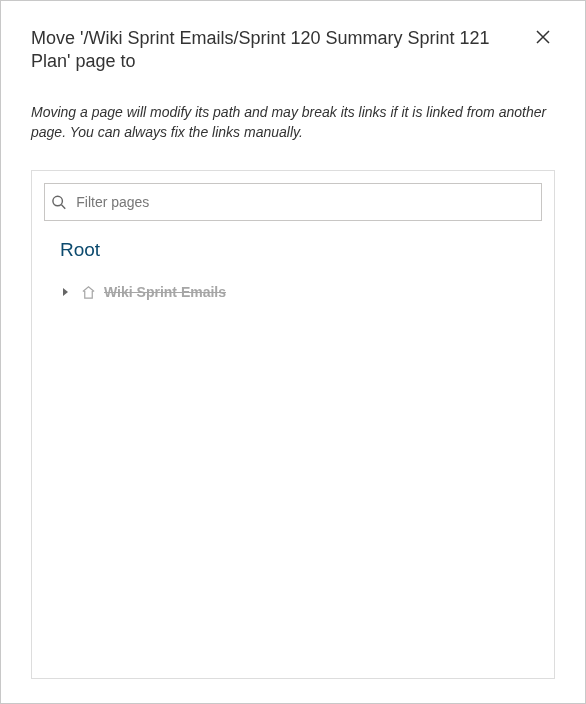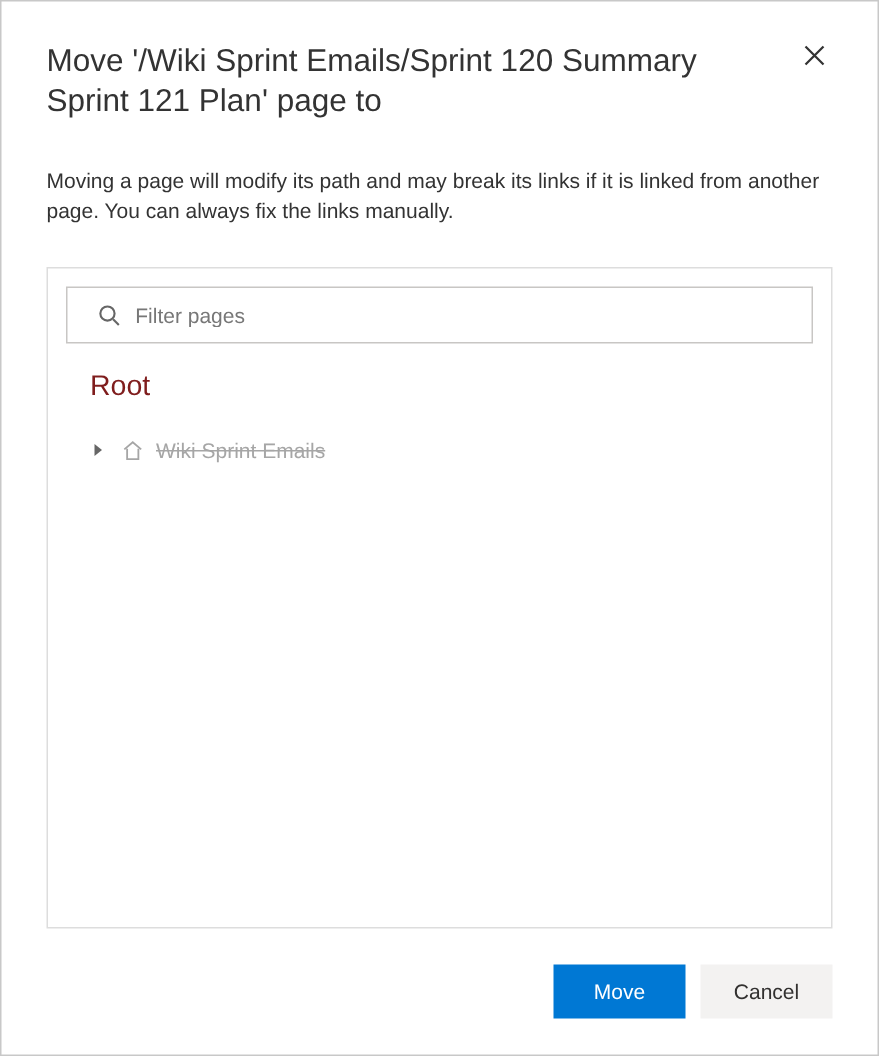--- a/index.html
+++ b/index.html
@@ -18,78 +18,79 @@
     flex-direction: column;
     position: relative;
   }
   .dialog-header {
     display: flex;
     align-items: flex-start;
     justify-content: space-between;
     gap: 12px;
   }
   .dialog-title {
-    font-size: 21px;
+    font-size: 18px;
     font-weight: 400;
     line-height: 1.3;
     color: #333;
     flex: 1;
   }
   .close-btn {
     width: 24px; height: 24px;
     display: flex; align-items: center; justify-content: center;
     cursor: pointer;
     color: #333;
     background: none; border: none; padding: 0;
     margin-top: -2px;
   }
   .close-btn svg { width: 14px; height: 14px; stroke: #333; stroke-width: 1.5; }
   .dialog-description {
     font-size: 14px;
     line-height: 1.45;
     color: #333;
     margin-top: 28px;
+    font-style: italic;
   }
   .tree-panel {
     border: 1px solid #ddd;
     margin-top: 28px;
     flex: 1;
     display: flex;
     flex-direction: column;
     padding: 12px 0 0 0;
     overflow: hidden;
   }
   .filter-wrap {
     margin: 0 12px;
   }
   .filter-input-box {
     border: 1px solid #c8c6c4;
     height: 38px;
     display: flex;
     align-items: center;
-    padding: 0 20px;
+    padding: 0 6px;
     gap: 8px;
     background: #fff;
   }
   .filter-input-box svg {
     width: 16px; height: 16px;
     stroke: #666; fill: none; stroke-width: 1.5;
   }
   .filter-input {
     border: none; outline: none;
     font-size: 14px;
     width: 100%;
     color: #333;
   }
   .filter-input::placeholder { color: #777; }
   .root-label {
     font-size: 19px;
     font-weight: 400;
     padding: 18px 0 12px 28px;
-    color: #7f1d1d;
+    color: #0c4a6e;
   }
   .tree-list { }
   .tree-row {
     display: flex;
     align-items: center;
     height: 38px;
     font-size: 14px;
     cursor: pointer;
     gap: 8px;
   }
@@ -107,21 +108,21 @@
   }
   .chevron.empty { visibility: hidden; }
   .row-icon {
     width: 16px; height: 16px;
     display: flex; align-items: center; justify-content: center;
   }
   .row-icon svg { width: 15px; height: 15px; stroke: currentColor; fill: none; stroke-width: 1.3; }
   .tree-row.depth-0 { padding-left: 28px; }
   .tree-row.depth-1 { padding-left: 52px; }
   .tree-row.disabled { color: #a6a6a6; }
-  .tree-row.disabled .row-label { text-decoration: line-through; }
+  .tree-row.disabled .row-label { text-decoration: line-through; font-weight: bold; }
   .tree-row.disabled .row-icon { color: #a6a6a6; }
   .row-label { white-space: nowrap; }
   .dialog-footer {
     display: flex;
     justify-content: flex-end;
     gap: 10px;
     margin-top: 24px;
   }
   .btn {
     min-width: 88px;
@@ -180,18 +181,14 @@
           <span class="row-icon">
             <svg viewBox="0 0 16 16">
               <path d="M2 7 L8 2 L14 7 M4 6.5 V14 H12 V6.5"></path>
             </svg>
           </span>
           <span class="row-label">Wiki Sprint Emails</span>
         </div>
       </div>
   </div>
 
-  <div class="dialog-footer">
-    <button class="btn btn-primary">Move</button>
-    <button class="btn btn-secondary">Cancel</button>
-  </div>
 
 </div>
 
 </body></html>

